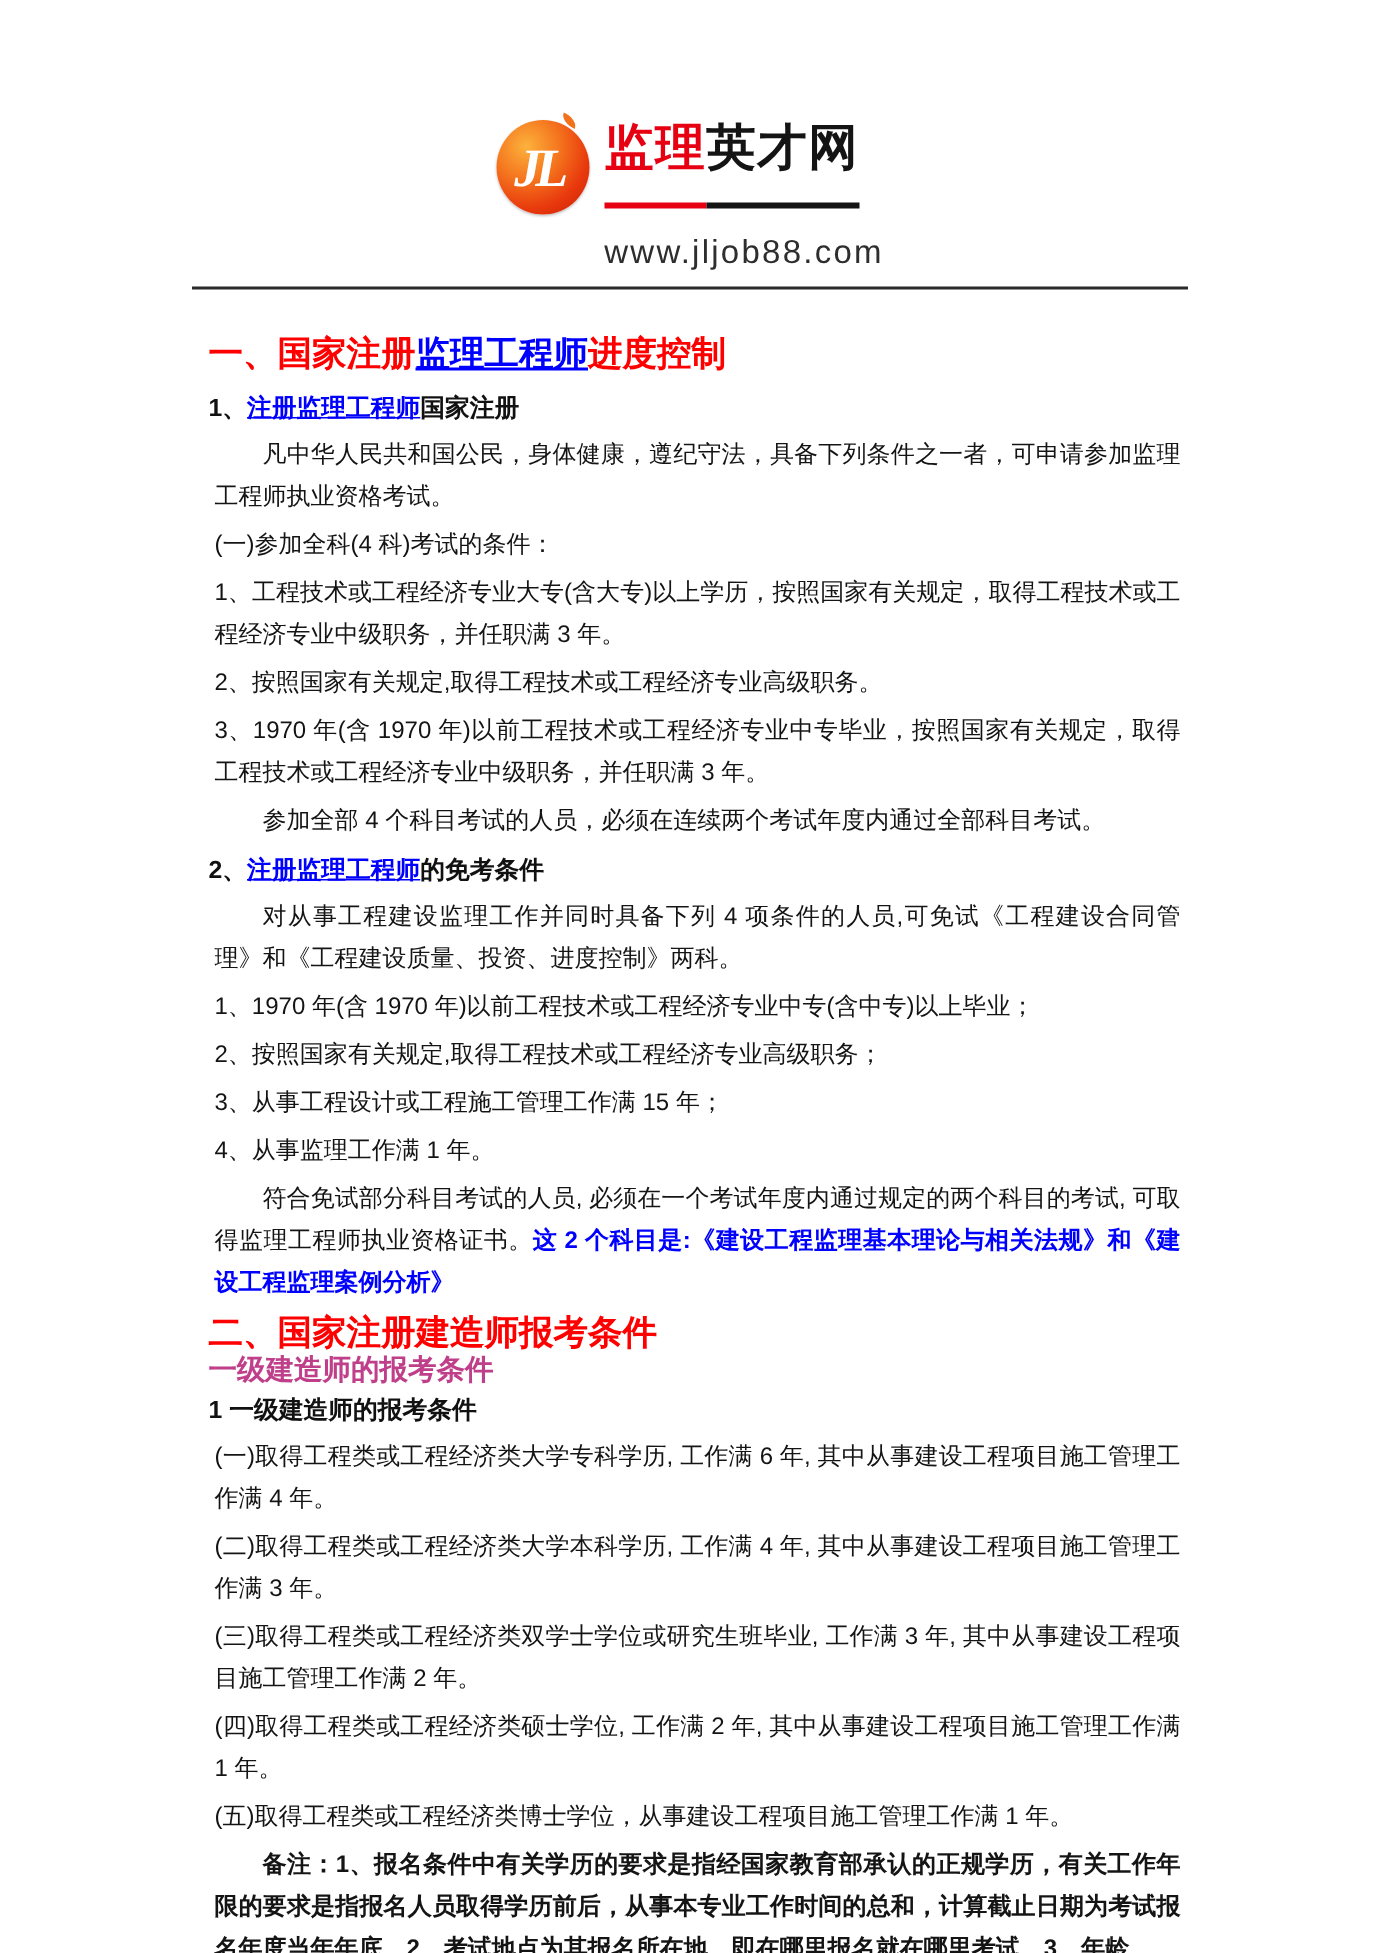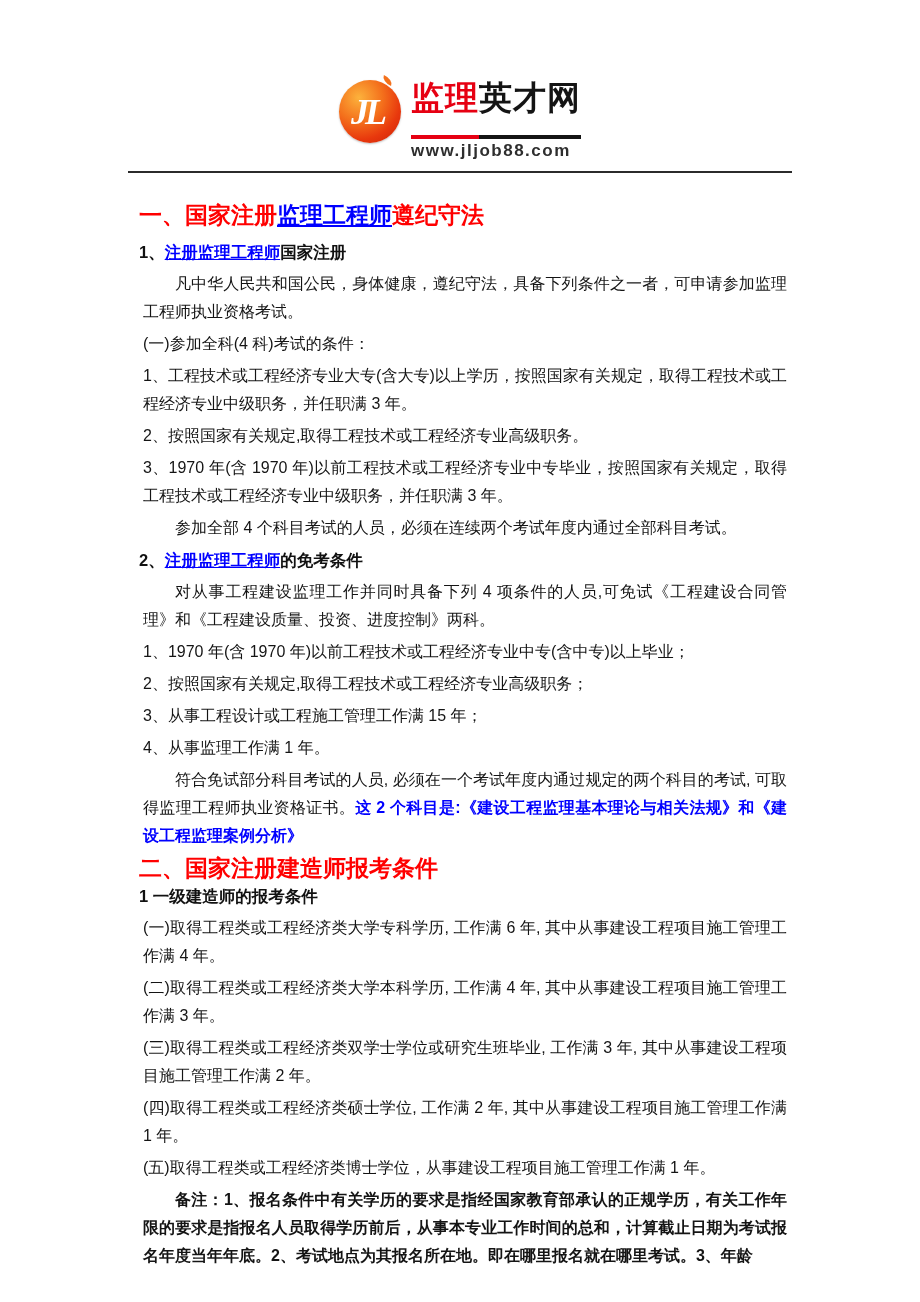--- a/index.html
+++ b/index.html
@@ -20,21 +20,21 @@
     content:"";position:absolute;top:-3px;right:8px;width:11px;height:7px;
     background:#f4711c;border-radius:0 100% 0 100%;transform:rotate(24deg);
   }
   .logo-mark .jl{
     font-family:"Liberation Serif",serif;font-style:italic;font-weight:bold;
     font-size:36px;color:#fff;letter-spacing:-4px;margin-left:-6px;line-height:1;
   }
   .logo-name{display:flex;font-size:33px;font-weight:bold;line-height:36px;letter-spacing:1px;}
   .logo-name .nr{color:var(--logo-red,#e60012);border-bottom:4px solid var(--logo-red,#e60012);padding-bottom:1px;}
   .logo-name .nb{color:#141414;border-bottom:4px solid #141414;padding-bottom:19px;}
-  .logo-url{font-size:17px;font-weight:bold;color:#2e2e2e;letter-spacing:1.5px;margin-top:2px;}
+  .logo-url{font-size:22px;font-weight:normal;color:#2e2e2e;letter-spacing:1.5px;margin-top:16px;}
   .logo-bottom{display:flex;align-items:center;margin-top:3px;}
   .grey-bar{width:54px;height:4px;background:linear-gradient(to right,#828282,#ececec);margin-right:5px;}
   .arrow-icon{display:flex;align-items:center;margin-right:4px;}
   .tagline{
     font-size:14px;font-weight:bold;font-style:italic;letter-spacing:2.5px;color:#101010;
     font-family:"Liberation Serif",serif;
   }
   
   .divider{border:none;border-top:2px solid #2b2b2b;margin:10px 0 0 128px;width:664px;height:0;}
   
@@ -67,41 +67,42 @@
         </div>
         <div class="logo-url">www.jljob88.com</div>
       </div>
     </div>
   </header>
 
   <hr class="divider">
 
   <main class="content">
 
-    <h1 class="sec"><span>一、国家注册</span><a class="link">监理工程师</a><span>遵纪守法</span></h1>
+    <h1 class="sec"><span>一、国家注册</span><a class="link">监理工程师</a><span>进度控制</span></h1>
 
     <p class="sub sub-first"><span>1、</span><a class="link">注册监理工程师</a><span>国家注册</span></p>
 
     <p class="body-p indent">凡中华人民共和国公民，身体健康，遵纪守法，具备下列条件之一者，可申请参加监理工程师执业资格考试。</p>
     <p class="body-p">(一)参加全科(4 科)考试的条件：</p>
     <p class="body-p">1、工程技术或工程经济专业大专(含大专)以上学历，按照国家有关规定，取得工程技术或工程经济专业中级职务，并任职满 3 年。</p>
     <p class="body-p">2、按照国家有关规定,取得工程技术或工程经济专业高级职务。</p>
     <p class="body-p">3、1970 年(含 1970 年)以前工程技术或工程经济专业中专毕业，按照国家有关规定，取得工程技术或工程经济专业中级职务，并任职满 3 年。</p>
     <p class="body-p indent">参加全部 4 个科目考试的人员，必须在连续两个考试年度内通过全部科目考试。</p>
 
     <p class="sub"><span>2、</span><a class="link">注册监理工程师</a><span>的免考条件</span></p>
 
     <p class="body-p indent">对从事工程建设监理工作并同时具备下列 4 项条件的人员,可免试《工程建设合同管理》和《工程建设质量、投资、进度控制》两科。</p>
     <p class="body-p">1、1970 年(含 1970 年)以前工程技术或工程经济专业中专(含中专)以上毕业；</p>
     <p class="body-p">2、按照国家有关规定,取得工程技术或工程经济专业高级职务；</p>
     <p class="body-p">3、从事工程设计或工程施工管理工作满 15 年；</p>
     <p class="body-p">4、从事监理工作满 1 年。</p>
     <p class="body-p indent"><span>符合免试部分科目考试的人员, 必须在一个考试年度内通过规定的两个科目的考试, 可取得监理工程师执业资格证书。</span><span class="blue-bold">这 2 个科目是:《建设工程监理基本理论与相关法规》和《建设工程监理案例分析》</span></p>
 
     <h1 class="sec sec-2">二、国家注册建造师报考条件</h1>
+    <h2 class="pink">一级建造师的报考条件</h2>
     <p class="sub">1 一级建造师的报考条件</p>
 
     <p class="body-p">(一)取得工程类或工程经济类大学专科学历, 工作满 6 年, 其中从事建设工程项目施工管理工作满 4 年。</p>
     <p class="body-p">(二)取得工程类或工程经济类大学本科学历, 工作满 4 年, 其中从事建设工程项目施工管理工作满 3 年。</p>
     <p class="body-p">(三)取得工程类或工程经济类双学士学位或研究生班毕业, 工作满 3 年, 其中从事建设工程项目施工管理工作满 2 年。</p>
     <p class="body-p">(四)取得工程类或工程经济类硕士学位, 工作满 2 年, 其中从事建设工程项目施工管理工作满 1 年。</p>
     <p class="body-p">(五)取得工程类或工程经济类博士学位，从事建设工程项目施工管理工作满 1 年。</p>
     <p class="body-p indent bold-p">备注：1、报名条件中有关学历的要求是指经国家教育部承认的正规学历，有关工作年限的要求是指报名人员取得学历前后，从事本专业工作时间的总和，计算截止日期为考试报名年度当年年底。2、考试地点为其报名所在地。即在哪里报名就在哪里考试。3、年龄</p>
 
   </main>

